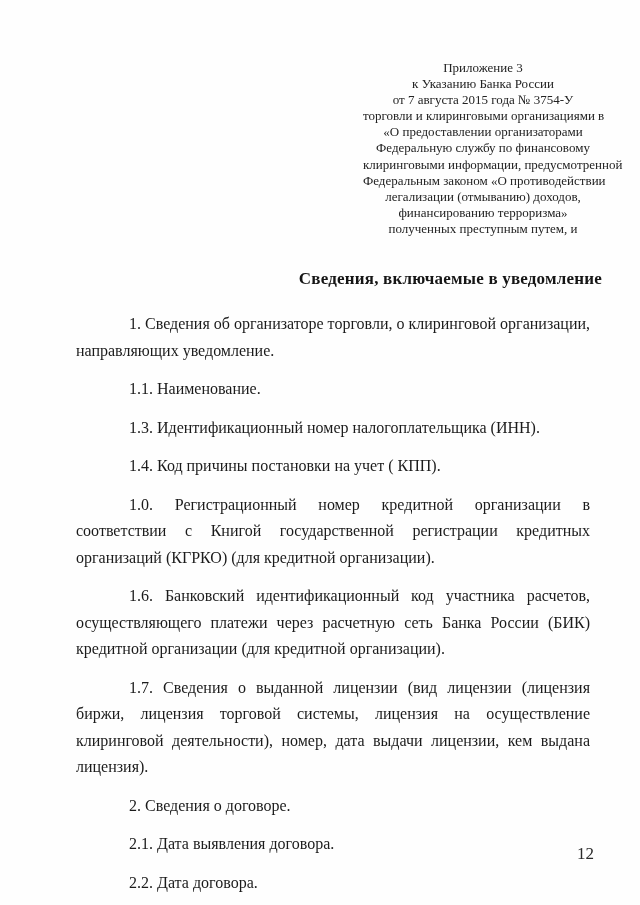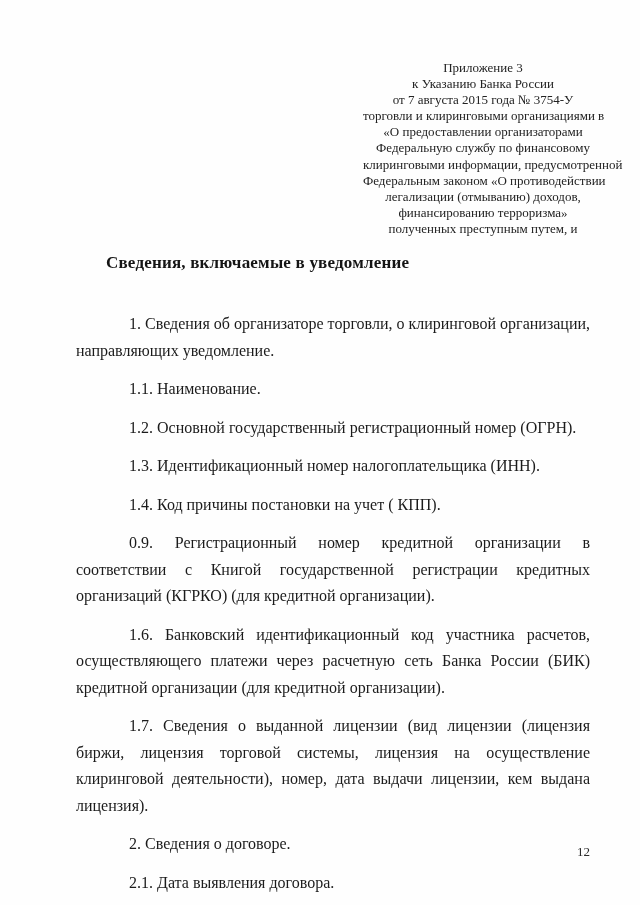--- a/index.html
+++ b/index.html
@@ -27,28 +27,28 @@
     color: #222222;
     text-align: center;
   }
   .doc-header .hline {
     white-space: nowrap;
   }
   
   .doc-title {
     position: absolute;
     left: 64px;
-    top: 252px;
+    top: 268px;
     width: 538px;
     margin: 0;
     padding-left: 42px;
     box-sizing: border-box;
     font-size: 17px;
     font-weight: bold;
-    text-align: left;
+    text-align: right;
     color: #151515;
     line-height: 22px;
     letter-spacing: 0.2px;
   }
   
   .doc-body {
     position: absolute;
     left: 64px;
     top: 299px;
     width: 538px;
@@ -59,21 +59,21 @@
   }
   .doc-body p {
     margin: 12px;
     padding: 0;
     text-indent: 53px;
   }
   .page-number {
     position: absolute;
     left: 577px;
     top: 844px;
-    font-size: 13px;
+    font-size: 17px;
     color: #2a2a2a;
   }
 </style>
 </head>
 <body>
 
 <div class="page">
 
   <div class="doc-header">
     <div class="hline">Приложение 3</div>
@@ -87,24 +87,23 @@
     <div class="hline">легализации (отмыванию) доходов,</div>
     <div class="hline">финансированию терроризма»</div>
     <div class="hline">полученных преступным путем, и</div>
   </div>
 
   <h1 class="doc-title">Сведения, включаемые в уведомление</h1>
 
   <div class="doc-body">
     <p>1. Сведения об организаторе торговли, о клиринговой организации, направляющих уведомление.</p>
     <p>1.1. Наименование.</p>
-    <p>1.2. Основной государственный регистрационный номер (ОГРН).</p>
     <p>1.3. Идентификационный номер налогоплательщика (ИНН).</p>
     <p>1.4. Код причины постановки на учет ( КПП).</p>
-    <p>0.9. Регистрационный номер кредитной организации в соответствии с Книгой государственной регистрации кредитных организаций (КГРКО) (для кредитной организации).</p>
+    <p>1.0. Регистрационный номер кредитной организации в соответствии с Книгой государственной регистрации кредитных организаций (КГРКО) (для кредитной организации).</p>
     <p>1.6. Банковский идентификационный код участника расчетов, осуществляющего платежи через расчетную сеть Банка России (БИК) кредитной организации (для кредитной организации).</p>
     <p>1.7. Сведения о выданной лицензии (вид лицензии (лицензия биржи, лицензия торговой системы, лицензия на осуществление клиринговой деятельности), номер, дата выдачи лицензии, кем выдана лицензия).</p>
     <p>2. Сведения о договоре.</p>
     <p>2.1. Дата выявления договора.</p>
     <p>2.2. Дата договора.</p>
     <p>2.3. Номер договора.</p>
   </div>
 
   <div class="page-number">12</div>
 

